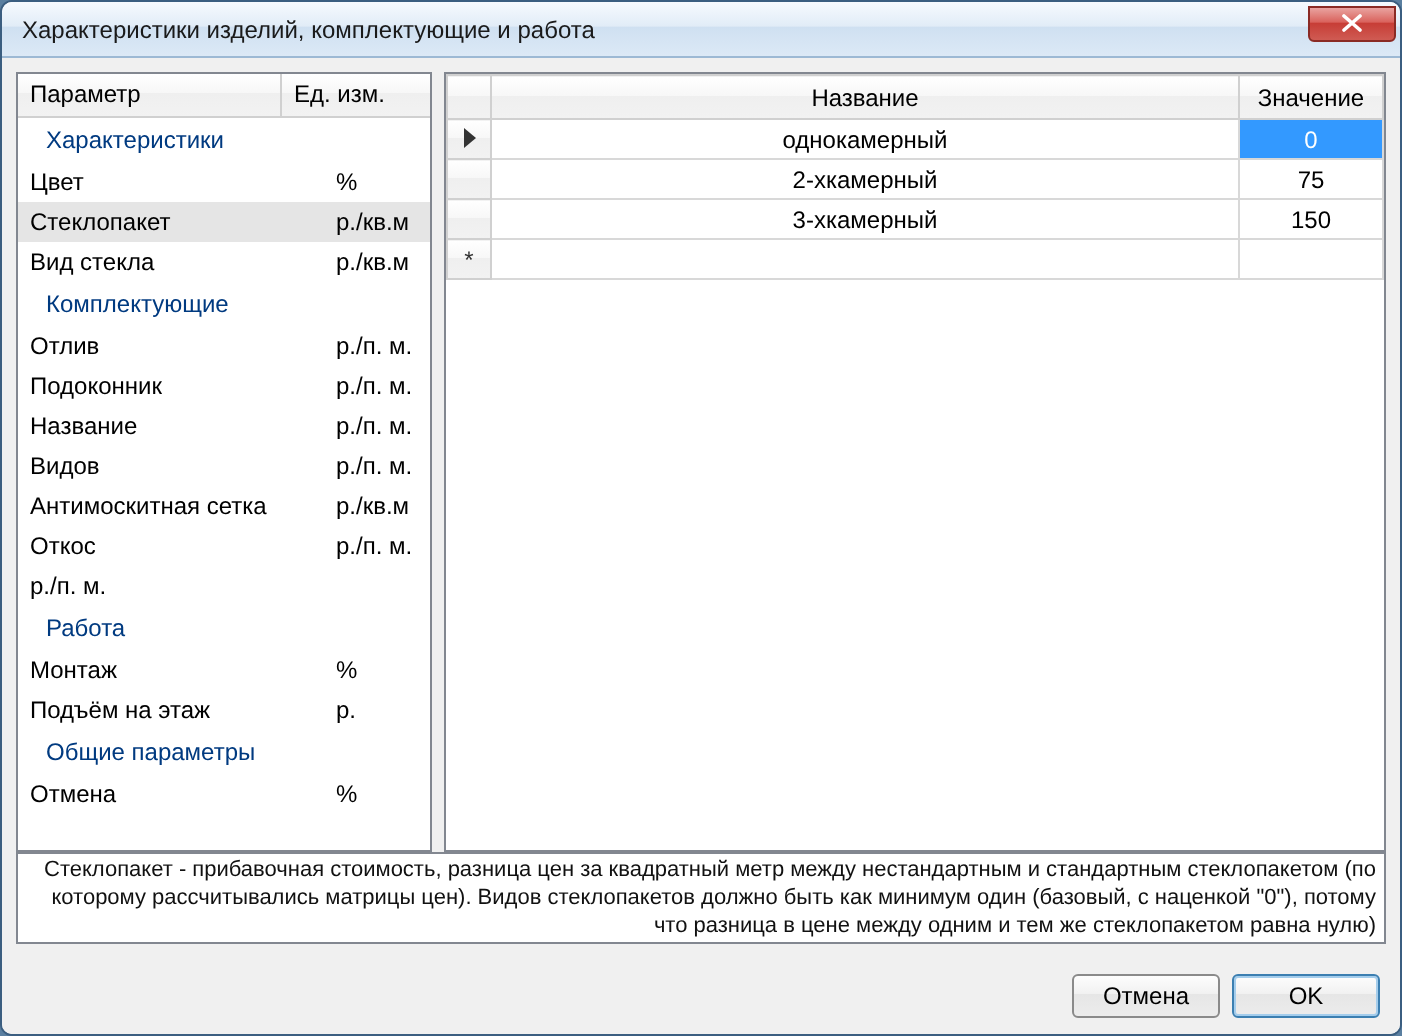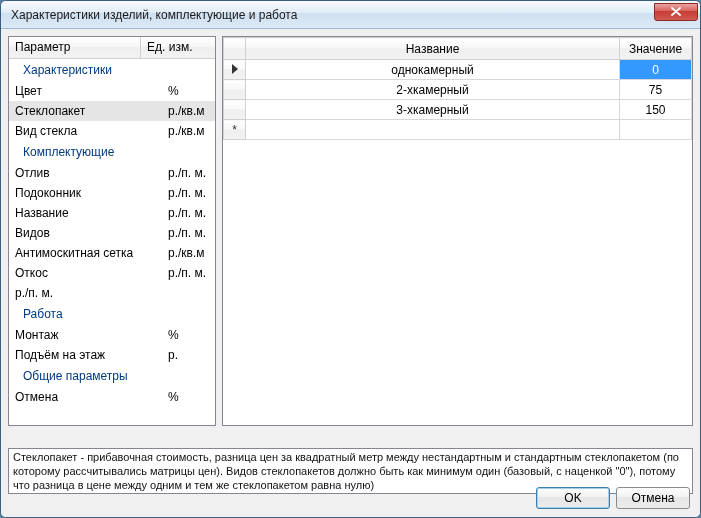--- a/index.html
+++ b/index.html
@@ -146,29 +146,30 @@
     border-top: 5px solid transparent;
     border-bottom: 5px solid transparent;
     border-left: 6px solid #333;
   }
   .rowhdr .star {
     color: #333;
     font-size: 12px;
     line-height: 1;
   }
   .desc-panel {
-    margin-top: 22px;
+    margin-top: 0;
     height: 46px;
     background: #fff;
     border: 1px solid #828790;
     padding: 2px 4px;
     font-size: 11px;
     color: #111;
     line-height: 1.25;
     overflow: hidden;
+    text-align: right;
   }
   .btn-row {
     position: absolute;
     right: 10px;
     bottom: 8px;
     display: flex;
     gap: 6px;
   }
   .btn {
     min-width: 74px;
@@ -300,17 +301,17 @@
               </tr>
             </tbody>
         </table>
       </div>
 
     </div>
 
     <div class="desc-panel">Стеклопакет - прибавочная стоимость, разница цен за квадратный метр между нестандартным и стандартным стеклопакетом (по которому рассчитывались матрицы цен). Видов стеклопакетов должно быть как минимум один (базовый, с наценкой "0"), потому что разница в цене между одним и тем же стеклопакетом равна нулю)</div>
 
     <div class="btn-row">
+      <button class="btn">Отмена</button>
       <button class="btn default">OK</button>
-      <button class="btn">Отмена</button>
     </div>
   </div>
 </div>
 
 </body></html>

